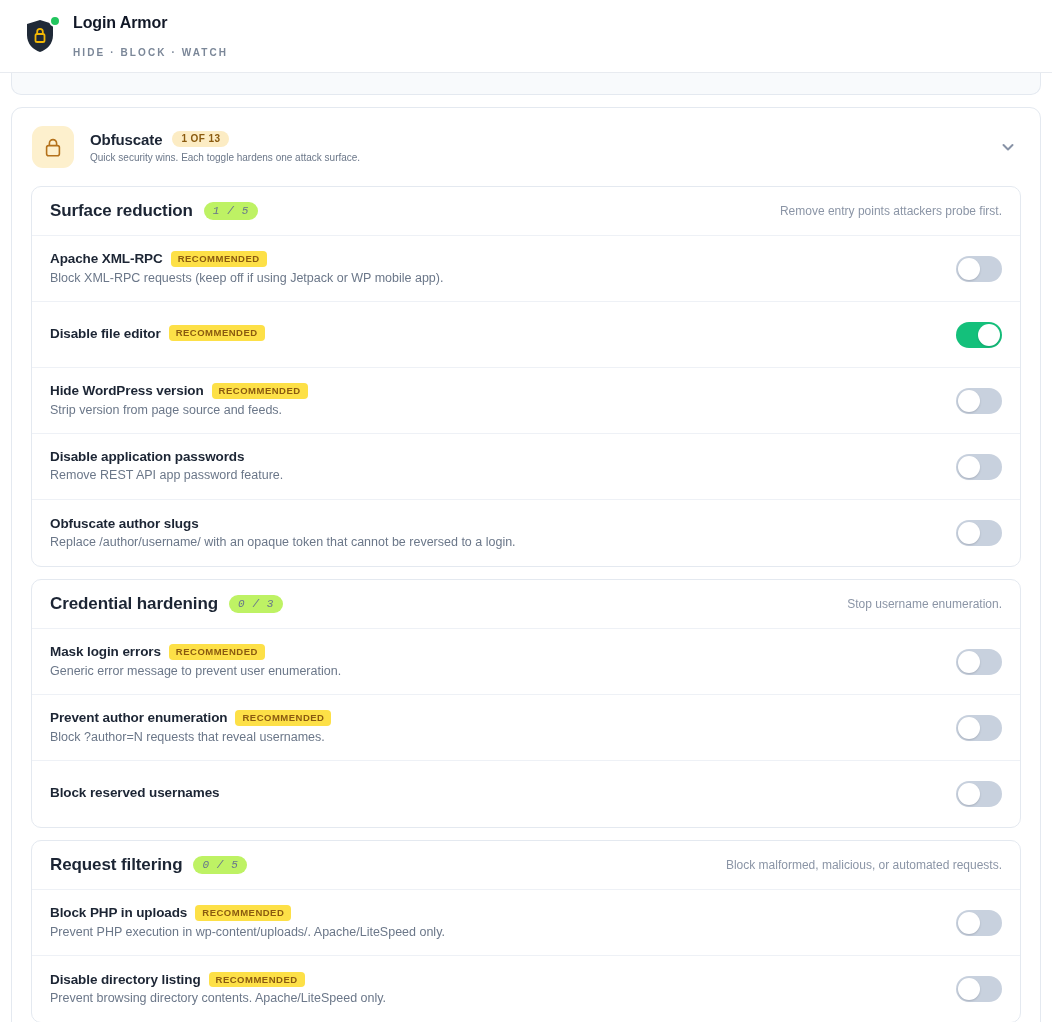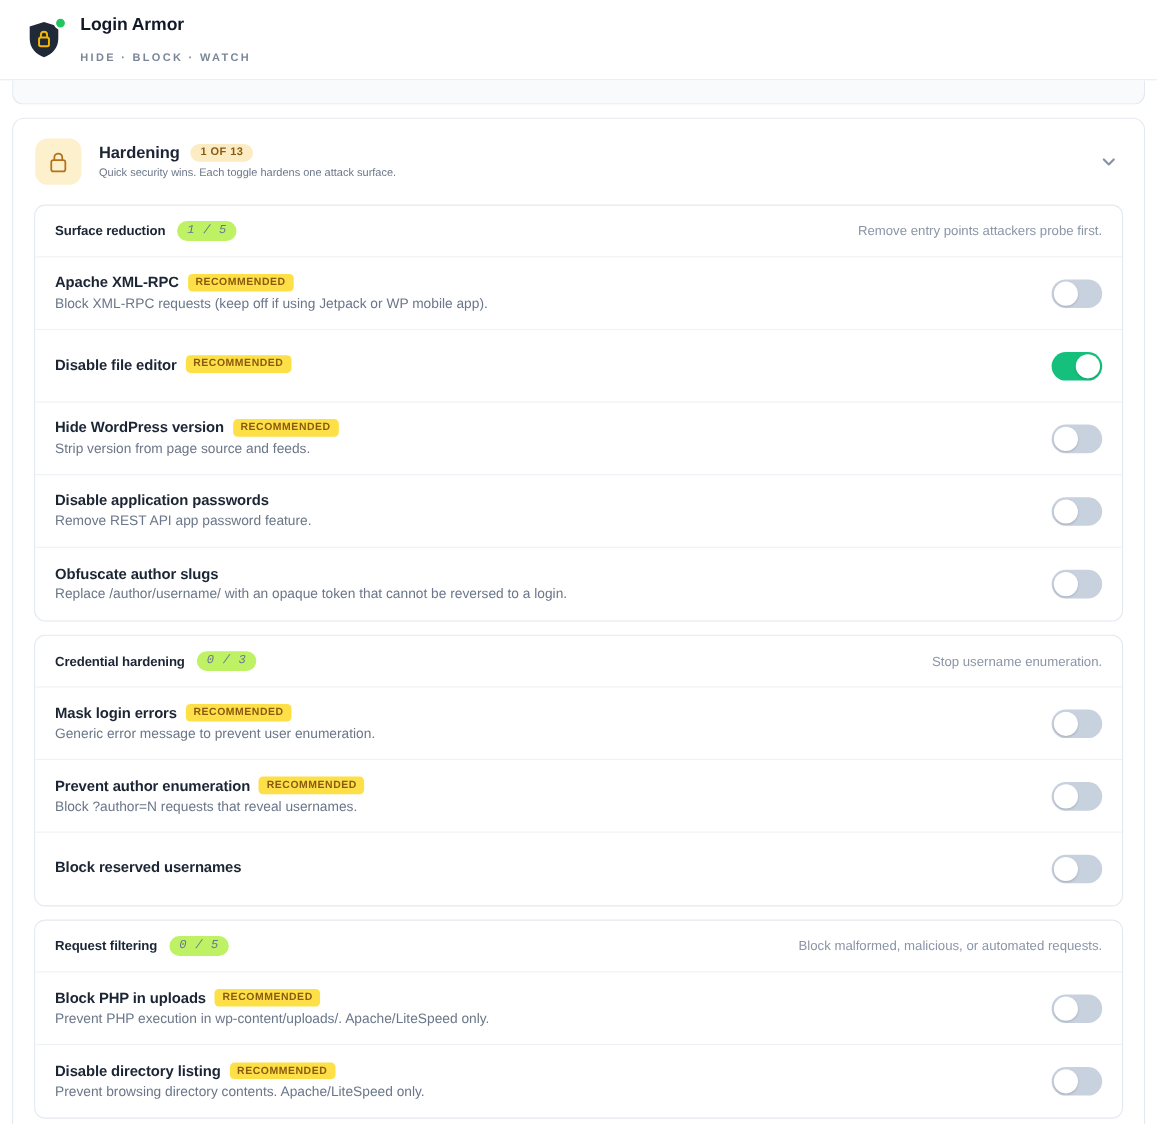--- a/index.html
+++ b/index.html
@@ -135,21 +135,21 @@
   }
   .group:last-child { margin-bottom: 0; }
 
   .group-head {
     display: flex;
     align-items: center;
     padding: 14px 18px;
     border-bottom: 1px solid #eef1f6;
   }
   .group-title {
-    font-size: 12px;
+    font-size: 17px;
     font-weight: 700;
     color: #1c2534;
     letter-spacing: -0.1px;
     text-align: right;
   }
   .group-count {
     margin-left: 11px;
     font-family: "Liberation Mono", "DejaVu Sans Mono", monospace;
     font-size: 11px;
     color: #68768c;
@@ -256,21 +256,21 @@
 
     <div class="panel-head">
       <div class="panel-icon">
         <svg width="20" height="21" viewBox="0 0 20 21">
           <rect x="3.6" y="8.6" width="12.8" height="10.2" rx="2" fill="none" stroke="#b4711a" stroke-width="1.6"></rect>
           <path d="M6.4 8.6 V6.2 a3.6 3.6 0 0 1 7.2 0 V8.6" fill="none" stroke="#b4711a" stroke-width="1.6"></path>
         </svg>
       </div>
       <div class="panel-head-text">
         <div class="panel-title-row">
-          <span class="panel-title">Hardening</span>
+          <span class="panel-title">Obfuscate</span>
           <span class="badge-count">1 OF 13</span>
         </div>
         <div class="panel-desc">Quick security wins. Each toggle hardens one attack surface.</div>
       </div>
       <div class="chevron">
         <svg width="16" height="16" viewBox="0 0 16 16">
           <path d="M3.5 6 L8 10.5 L12.5 6" fill="none" stroke="#8792a6" stroke-width="2" stroke-linecap="round" stroke-linejoin="round"></path>
         </svg>
       </div>
     </div>

